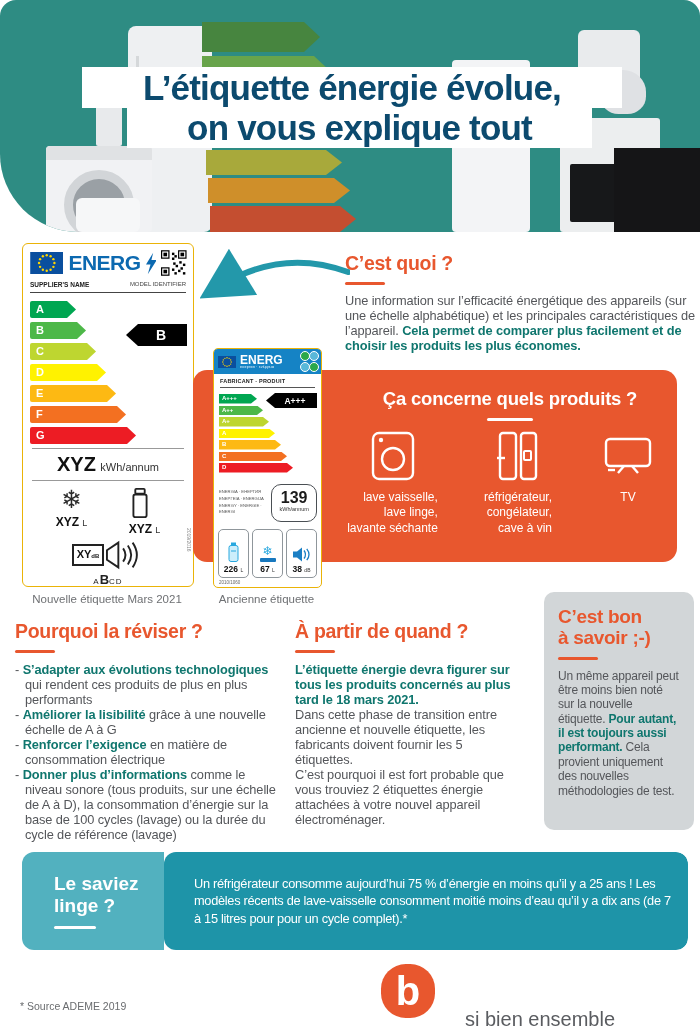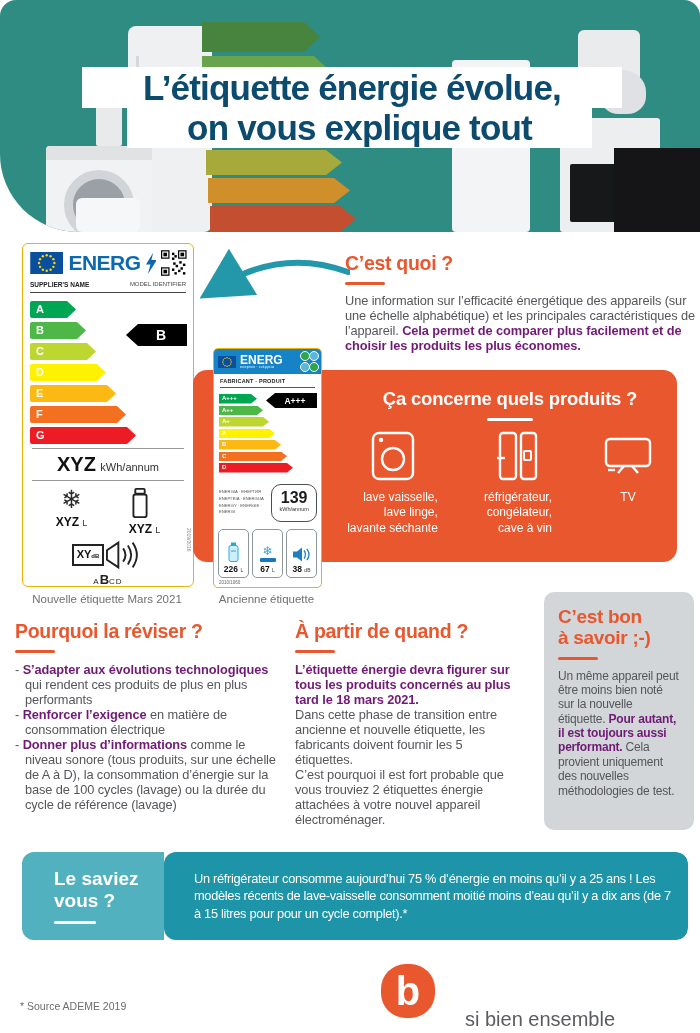--- a/index.html
+++ b/index.html
@@ -107,39 +107,39 @@
   .prod-icon{height:52px;display:flex;align-items:center;}
   .prod-label{margin-top:8px;color:#fff;font-size:12px;line-height:1.28;text-align:right;white-space:pre-line;}
   #prod-1{left:330px;top:430px;width:125px;}
   #prod-2{left:458px;top:430px;width:120px;}
   #prod-3{left:592px;top:430px;width:72px;}
 
   
   .section-title{color:#e8572e;font-weight:700;font-size:19.5px;letter-spacing:-0.3px;}
   .underline{width:40px;height:3px;background:#e8572e;margin-top:7px;border-radius:2px;}
   .body-text{font-size:12.8px;color:#54565a;line-height:1.17;letter-spacing:-0.1px;}
-  .body-text b{color:#701a75;}
+  .body-text b{color:#0f766e;}
   #what-block{position:absolute;left:345px;top:252px;width:352px;}
   #what-block .body-text{margin-top:9px;}
   #why-block{position:absolute;left:15px;top:620px;width:268px;}
   #why-list{margin:10px 0 0;padding:0;list-style:none;}
   #why-list li{padding-left:10px;text-indent:-10px;margin:0;}
   #why-list li::before{content:"- ";}
   #when-block{position:absolute;left:295px;top:620px;width:222px;}
   #when-block .body-text{margin-top:10px;}
   #when-block p{margin:0;}
 
   #gtk-box{position:absolute;left:544px;top:592px;width:150px;height:238px;background:#d2d6d8;border-radius:10px;
            padding:14px 14px 0;box-sizing:border-box;}
   #gtk-box .section-title{font-size:19px;line-height:1.12;}
   #gtk-box .underline{margin-top:8px;}
   #gtk-text{margin-top:9px;font-size:12px;line-height:1.2;letter-spacing:-0.2px;}
 
   
-  #dyk-box{position:absolute;left:22px;top:852px;width:666px;height:88px;display:flex;border-radius:12px;overflow:hidden;}
+  #dyk-box{position:absolute;left:22px;top:852px;width:666px;height:98px;display:flex;border-radius:12px;overflow:hidden;}
   #dyk-left{width:142px;background:#52b1bf;display:flex;flex-direction:column;justify-content:center;padding-left:32px;box-sizing:border-box;flex:none;}
   #dyk-title{color:#fff;font-weight:700;font-size:19px;line-height:1.15;}
   #dyk-underline{width:42px;height:3px;background:#fff;margin-top:9px;border-radius:2px;}
   #dyk-right{flex:1;background:#1e94a8;border-radius:12px;display:flex;align-items:center;padding:0 16px 0 30px;}
   #dyk-text{color:#fff;font-size:12.8px;line-height:1.38;letter-spacing:-0.3px;margin:0;}
 
   
   #source{position:absolute;left:20px;top:1000px;font-size:10.5px;color:#6a6c6f;}
   #logo-mark{position:absolute;left:381px;top:964px;width:54px;height:54px;background:#e8572e;border-radius:46%;
              color:#fff;font-weight:700;font-size:40px;display:flex;align-items:center;justify-content:center;line-height:1;}
@@ -441,20 +441,21 @@
     <div class="section-title">C’est quoi ?</div>
     <div class="underline"></div>
     <p class="body-text"><span>Une information sur l’efficacité énergétique des appareils (sur une échelle alphabétique) et les principales caractéristiques de l’appareil. </span><b>Cela permet de comparer plus facilement et de choisir les produits les plus économes.</b></p>
   </div>
 
   <div id="why-block">
     <div class="section-title">Pourquoi la réviser ?</div>
     <div class="underline"></div>
     <ul id="why-list" class="body-text">
       <li><b>S’adapter aux évolutions technologiques</b><span> qui rendent ces produits de plus en plus performants</span></li>
+      <li><b>Améliorer la lisibilité</b><span> grâce à une nouvelle échelle de A à G</span></li>
       <li><b>Renforcer l’exigence</b><span> en matière de consommation électrique</span></li>
       <li><b>Donner plus d’informations</b><span> comme le niveau sonore (tous produits, sur une échelle de A à D), la consommation d’énergie sur la base de 100 cycles (lavage) ou la durée du cycle de référence (lavage)</span></li>
     </ul>
   </div>
 
   <div id="when-block">
     <div class="section-title">À partir de quand ?</div>
     <div class="underline"></div>
     <div class="body-text">
       <p><b>L’étiquette énergie devra figurer sur tous les produits concernés au plus tard le 18 mars 2021.</b></p>
@@ -469,21 +470,21 @@
       <div>à savoir ;-)</div>
     </div>
     <div class="underline"></div>
     <p id="gtk-text" class="body-text"><span>Un même appareil peut être moins bien noté sur la nouvelle étiquette. </span><b>Pour autant, il est toujours aussi performant. </b><span>Cela provient uniquement des nouvelles méthodologies de test.</span></p>
   </div>
 
   <div id="dyk-box">
     <div id="dyk-left">
       <div id="dyk-title">
         <div>Le saviez</div>
-        <div>vous ?</div>
+        <div>linge ?</div>
       </div>
       <div id="dyk-underline"></div>
     </div>
     <div id="dyk-right">
       <p id="dyk-text">Un réfrigérateur consomme aujourd’hui 75 % d’énergie en moins qu’il y a 25 ans ! Les modèles récents de lave-vaisselle consomment moitié moins d’eau qu’il y a dix ans (de 7 à 15 litres pour pour un cycle complet).*</p>
     </div>
   </div>
 
   <div id="source">* Source ADEME 2019</div>
   <div id="logo-mark">

